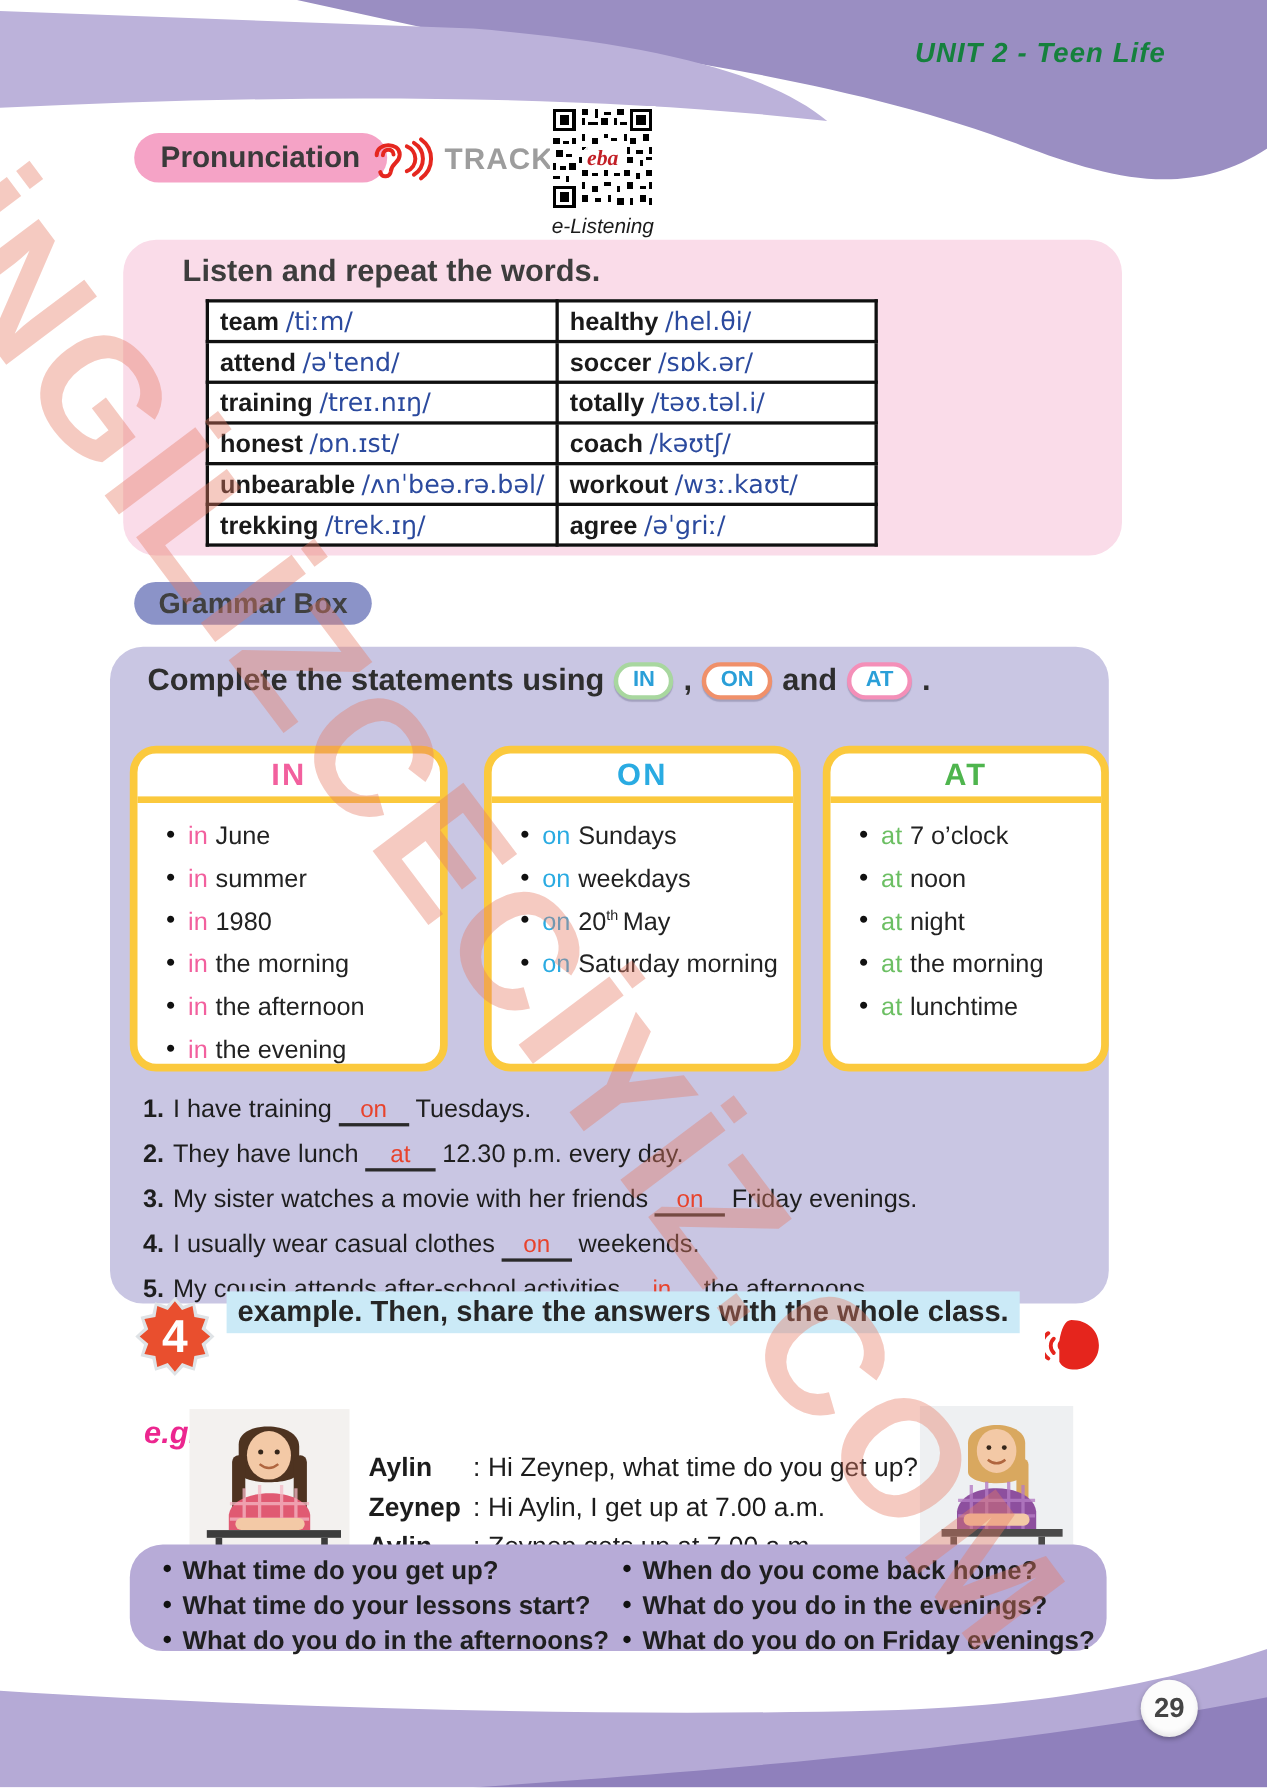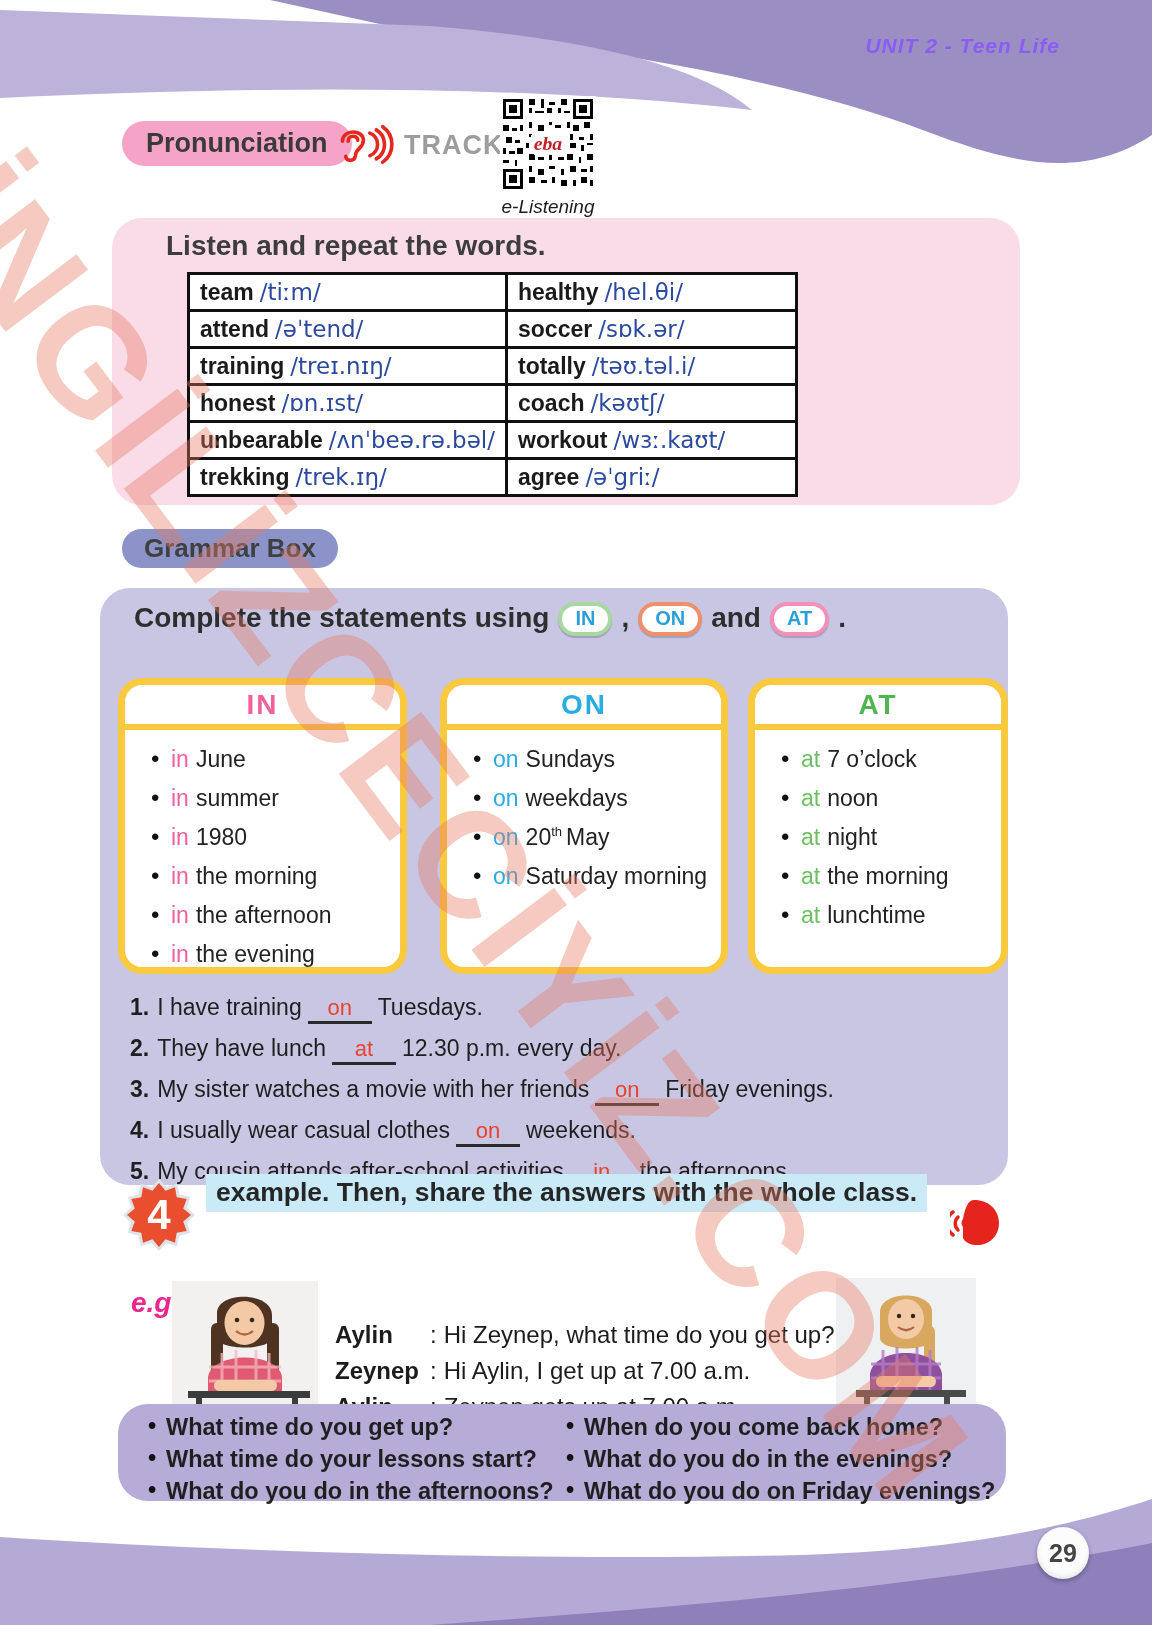--- a/index.html
+++ b/index.html
@@ -5,21 +5,21 @@
   html,body { margin:0; padding:0; }
   .page {
     position:relative; width:1152px; height:1625px; background:#fff;
     overflow:hidden; font-family:"Liberation Sans", sans-serif;
   }
   .abs { position:absolute; }
   svg { display:block; }
 
   
   .header-svg { top:0; left:0; z-index:1; }
-  .unit-title { top:34px; right:92px; z-index:2; color:#8b5cf6; font-size:21px;
+  .unit-title { top:34px; right:92px; z-index:2; color:#15803d; font-size:25px;
     font-style:italic; font-weight:600; letter-spacing:1px; }
   .footer-svg { left:0; bottom:0; z-index:1; }
   .page-circle { left:1037px; top:1527px; width:52px; height:52px; border-radius:50%;
     background:#fcfcfc; box-shadow:0 2px 5px rgba(0,0,0,.3), inset 0 -3px 5px rgba(0,0,0,.08);
     display:flex; align-items:center; justify-content:center;
     font-size:25px; font-weight:bold; color:#454545; z-index:3; }
 
   
   .watermark { left:28px; top:132px; transform:rotate(53deg); transform-origin:0 0;
     font-size:150px; font-weight:bold; letter-spacing:6px; white-space:nowrap;

